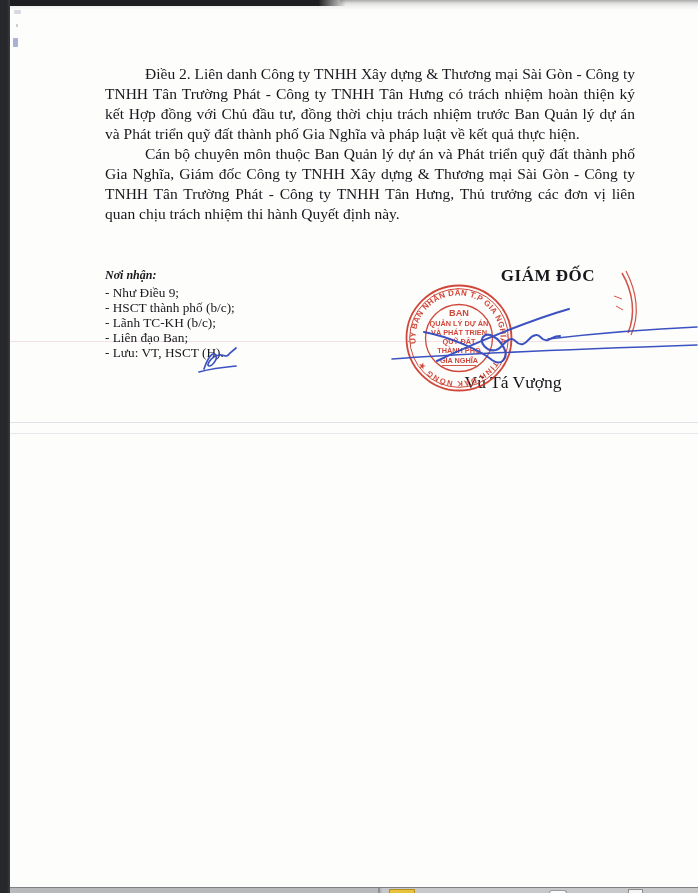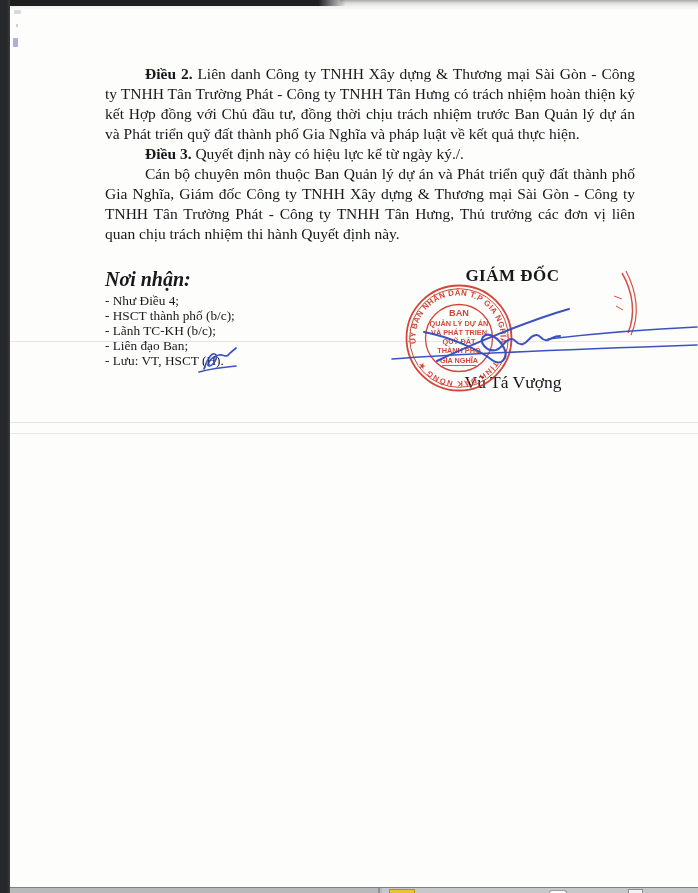--- a/index.html
+++ b/index.html
@@ -27,27 +27,27 @@
   .artifact-pink{top:341px;background:rgba(205,125,160,.22);}
   .artifact-gray1{top:422px;background:rgba(175,182,194,.38);}
   .artifact-gray2{top:433px;background:rgba(175,182,194,.30);}
 
   
   .doc-body{
     position:absolute;left:105px;top:64px;width:530px;z-index:2;
     font-size:15.5px;line-height:20px;color:#17181c;text-align:justify;
   }
   .para{margin:0;text-indent:40px;}
-  .para b{font-weight:bold;}
+  .para b{font-weight:normal;}
 
   .recipients{position:absolute;left:105px;top:268px;z-index:2;color:#17181c;}
-  .recipients-heading{font-size:20px;font-weight:bold;font-style:italic;margin:0 0 3px 0;}
+  .recipients-heading{font-size:12px;font-weight:bold;font-style:italic;margin:0 0 3px 0;}
   .recipients-item{font-size:13.3px;line-height:14.9px;}
 
-  .sig-title{position:absolute;left:430px;top:266px;width:165px;text-align:center;z-index:2;
+  .sig-title{position:absolute;left:430px;top:266px;width:165px;text-align:right;z-index:2;
     font-size:17px;font-weight:bold;color:#17181c;letter-spacing:.5px;}
   .sig-name{position:absolute;left:418px;top:372px;width:190px;text-align:center;z-index:2;
     font-size:17.5px;font-weight:normal;color:#17181c;}
 
   
   .ink-layer{position:absolute;left:0;top:0;z-index:3;pointer-events:none;}
   .stamp-text{font-family:"Liberation Sans",sans-serif;font-weight:bold;}
 
   
   .bottom-strip{position:absolute;left:10px;top:887px;width:688px;height:6px;z-index:5;
@@ -70,27 +70,26 @@
 
 <div class="speck speck-a"></div>
 <div class="speck speck-b"></div>
 <div class="speck speck-c"></div>
 <div class="artifact-line artifact-pink"></div>
 <div class="artifact-line artifact-gray1"></div>
 <div class="artifact-line artifact-gray2"></div>
 
 <div class="doc-body">
   <p class="para"><b>Điều 2.</b><span> Liên danh Công ty TNHH Xây dựng &amp; Thương mại Sài Gòn - Công ty TNHH Tân Trường Phát - Công ty TNHH Tân Hưng có trách nhiệm hoàn thiện ký kết Hợp đồng với Chủ đầu tư, đồng thời chịu trách nhiệm trước Ban Quản lý dự án và Phát triển quỹ đất thành phố Gia Nghĩa và pháp luật về kết quả thực hiện.</span></p>
-  <p class="para"><b>Điều 3.</b><span> Quyết định này có hiệu lực kể từ ngày ký./.</span></p>
   <p class="para"><b></b><span>Cán bộ chuyên môn thuộc Ban Quản lý dự án và Phát triển quỹ đất thành phố Gia Nghĩa, Giám đốc Công ty TNHH Xây dựng &amp; Thương mại Sài Gòn - Công ty TNHH Tân Trường Phát - Công ty TNHH Tân Hưng, Thủ trưởng các đơn vị liên quan chịu trách nhiệm thi hành Quyết định này.</span></p>
 </div>
 
 <div class="recipients">
   <div class="recipients-heading">Nơi nhận:</div>
-  <div class="recipients-item">- Như Điều 4;</div>
+  <div class="recipients-item">- Như Điều 9;</div>
   <div class="recipients-item">- HSCT thành phố (b/c);</div>
   <div class="recipients-item">- Lãnh TC-KH (b/c);</div>
   <div class="recipients-item">- Liên đạo Ban;</div>
   <div class="recipients-item">- Lưu: VT, HSCT (H).</div>
 </div>
 
 <div class="sig-title">GIÁM ĐỐC</div>
 <div class="sig-name">Vũ Tá Vượng</div>
 
 <svg class="ink-layer" width="698" height="893" viewBox="0 0 698 893">

